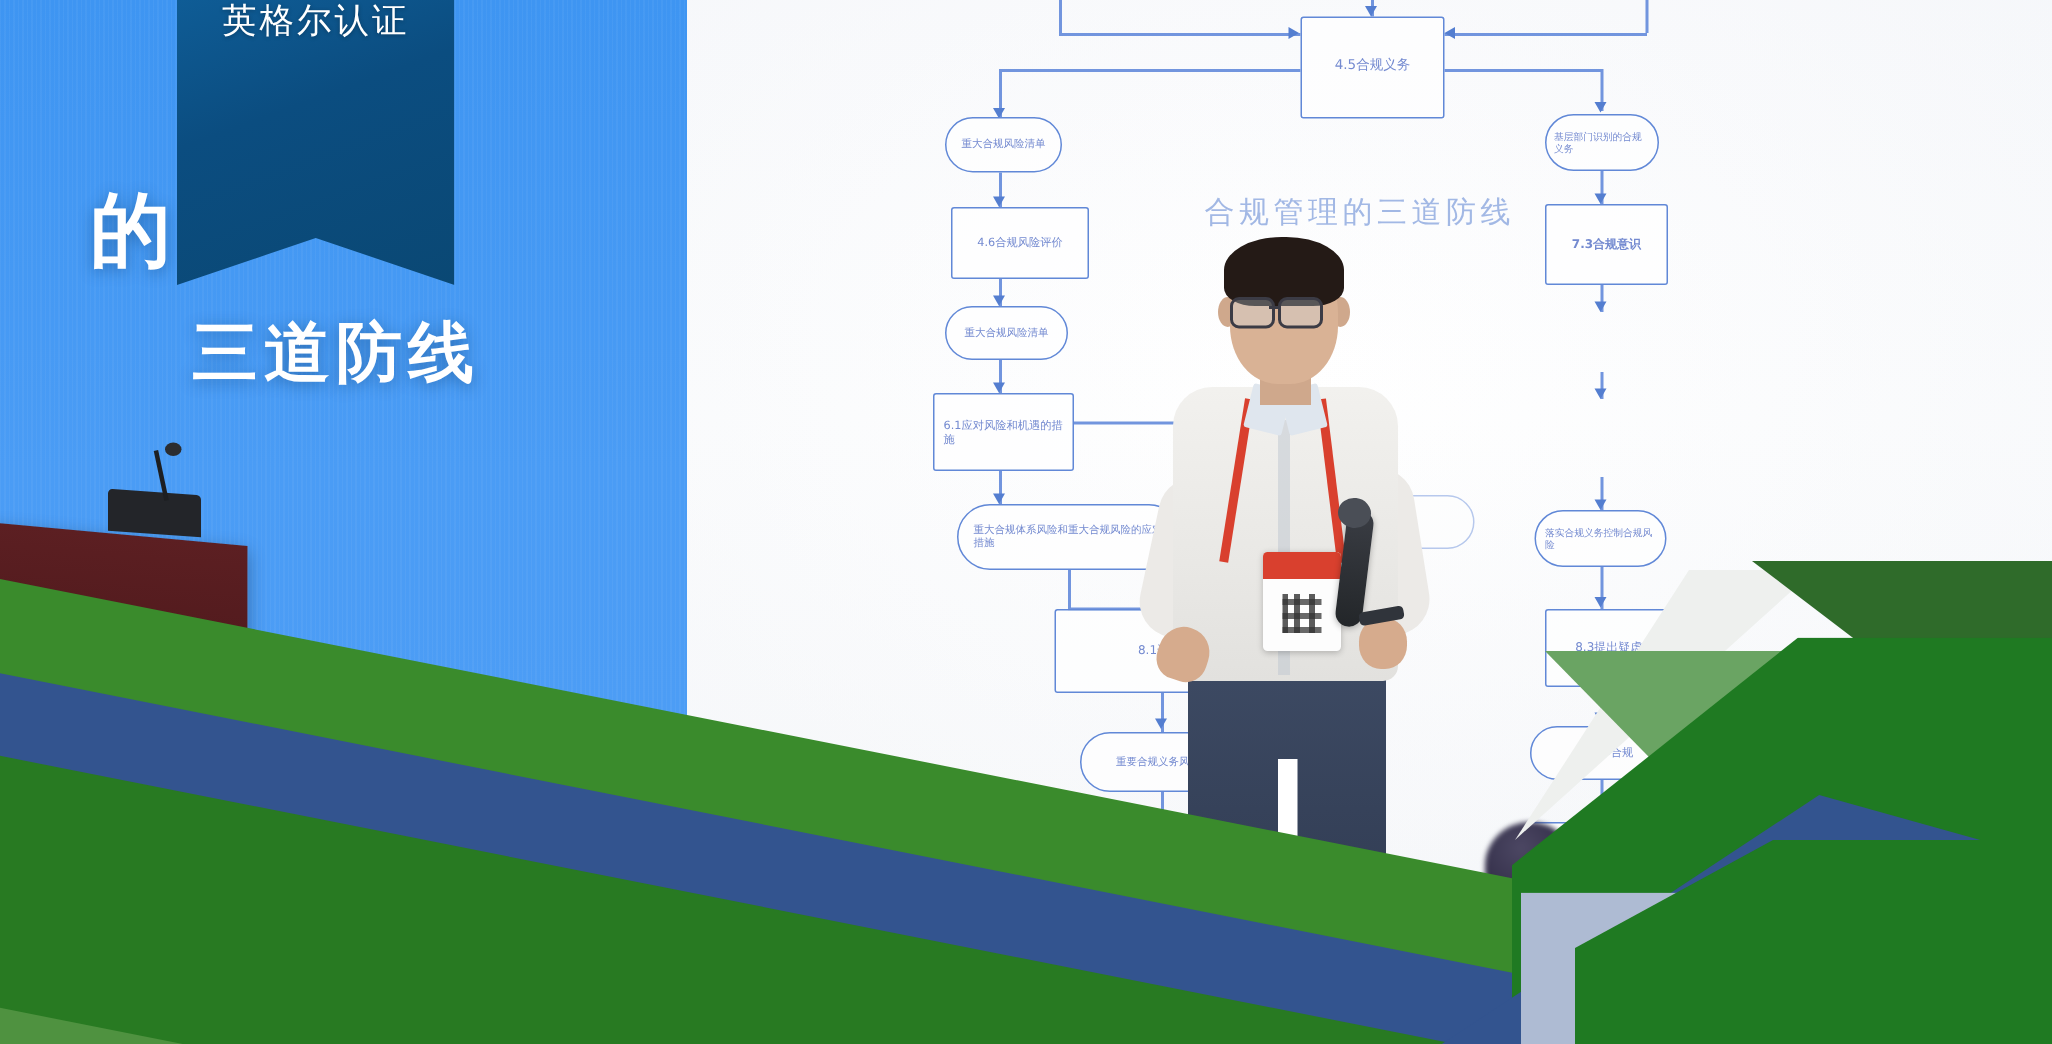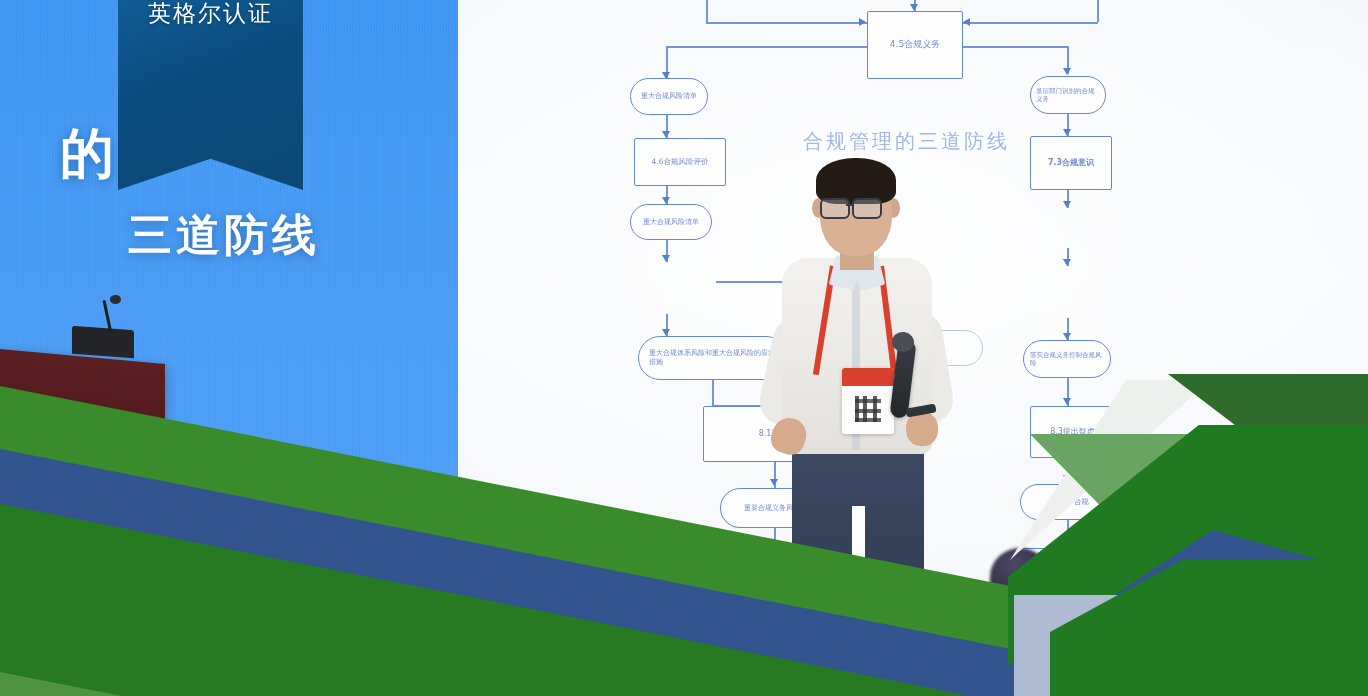--- a/index.html
+++ b/index.html
@@ -314,20 +314,21 @@
     <div class="fl-arrow" style="left:204px;top:131px;"></div>
 
     <div class="fl-node fl-rect" style="left:165px;top:138px;width:92px;height:48px;font-size:7.5px;margin-left:11px;">4.6合规风险评价</div>
     <div class="fl-line" style="left:208px;top:186px;width:1.5px;height:18px;"></div>
     <div class="fl-arrow" style="left:204px;top:197px;"></div>
 
     <div class="fl-node fl-stad" style="left:172px;top:204px;width:82px;height:36px;font-size:7px;padding:0 5px;">重大合规风险清单</div>
     <div class="fl-line" style="left:208px;top:240px;width:1.5px;height:22px;"></div>
     <div class="fl-arrow" style="left:204px;top:255px;"></div>
 
+    <div class="fl-node fl-rect" style="left:164px;top:262px;width:94px;height:52px;font-size:7.5px;padding:0 6px;">6.1应对风险和机遇的措施</div>
     <div class="fl-line" style="left:258px;top:281px;width:68px;height:1.5px;"></div>
     <div class="fl-line" style="left:208px;top:314px;width:1.5px;height:22px;"></div>
     <div class="fl-arrow" style="left:204px;top:329px;"></div>
 
     <div class="fl-node fl-stad" style="left:180px;top:336px;width:150px;height:44px;font-size:7px;padding:0 10px;">重大合规体系风险和重大合规风险的应对措施</div>
     <div class="fl-line" style="left:254px;top:380px;width:1.5px;height:26px;"></div>
     <div class="fl-line" style="left:254px;top:405px;width:70px;height:1.5px;"></div>
 
     <div class="fl-node fl-rect" style="left:245px;top:406px;width:140px;height:56px;font-size:8px;">8.1运行</div>
     <div class="fl-line" style="left:316px;top:462px;width:1.5px;height:26px;"></div>

